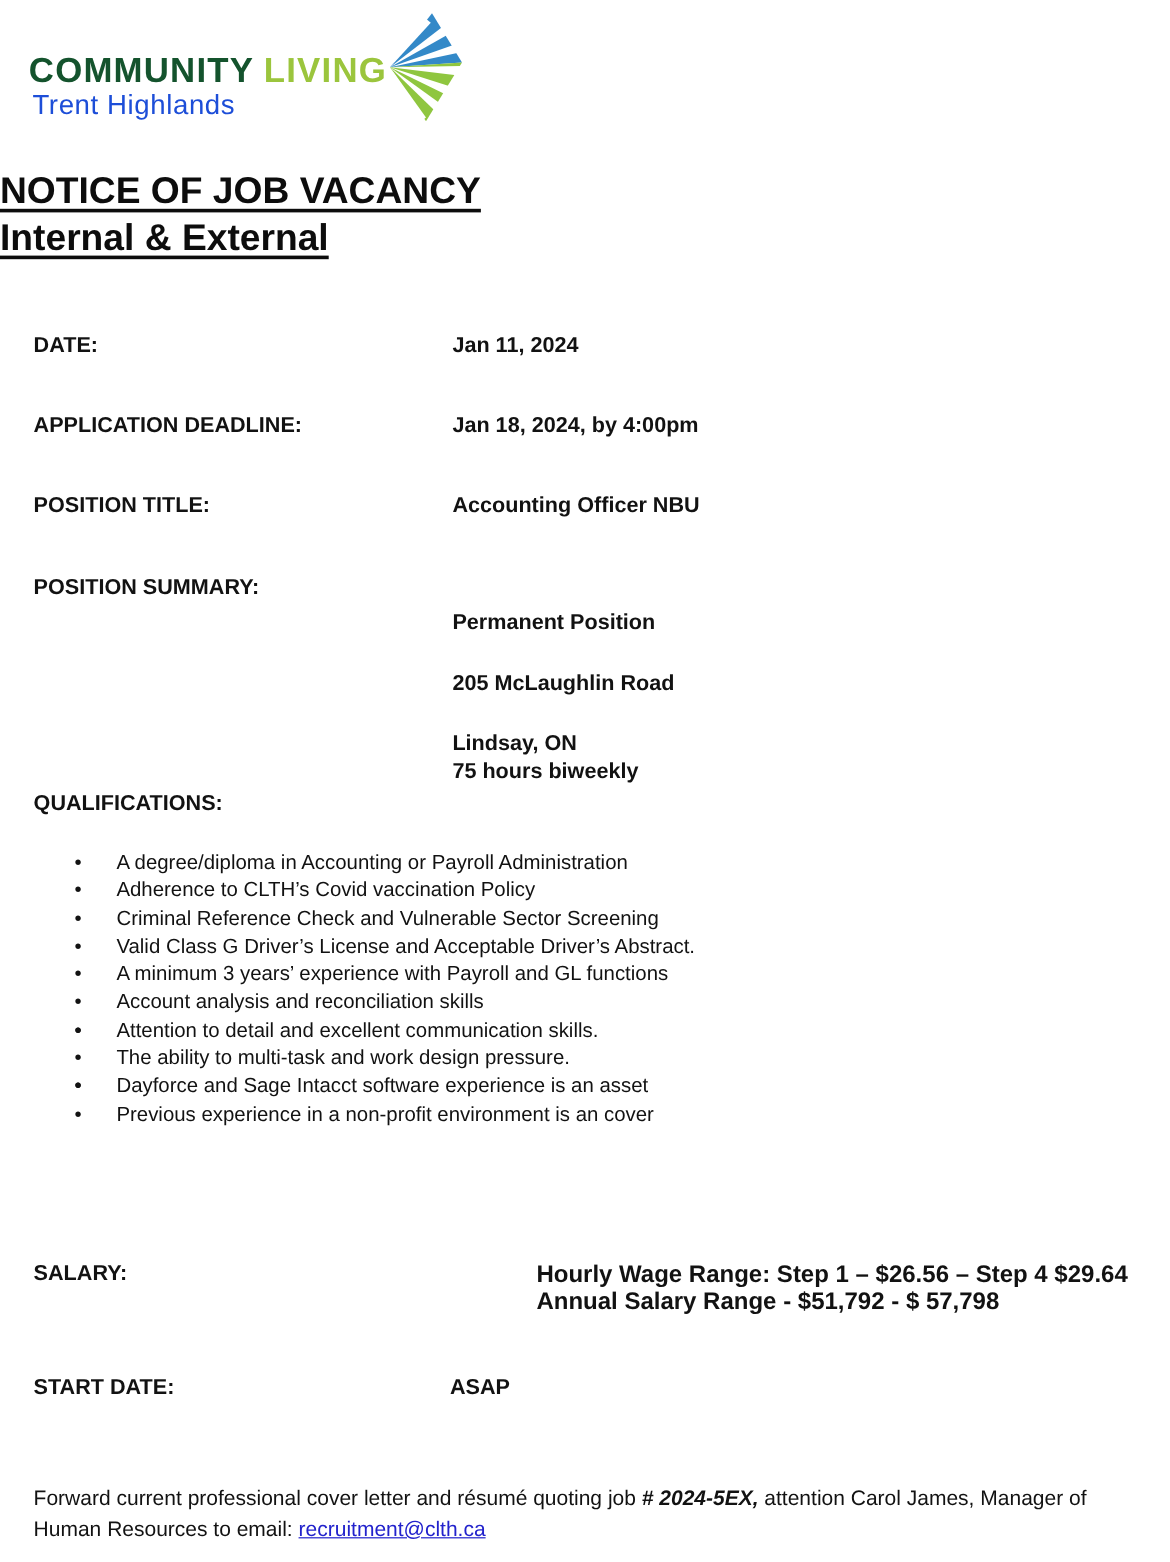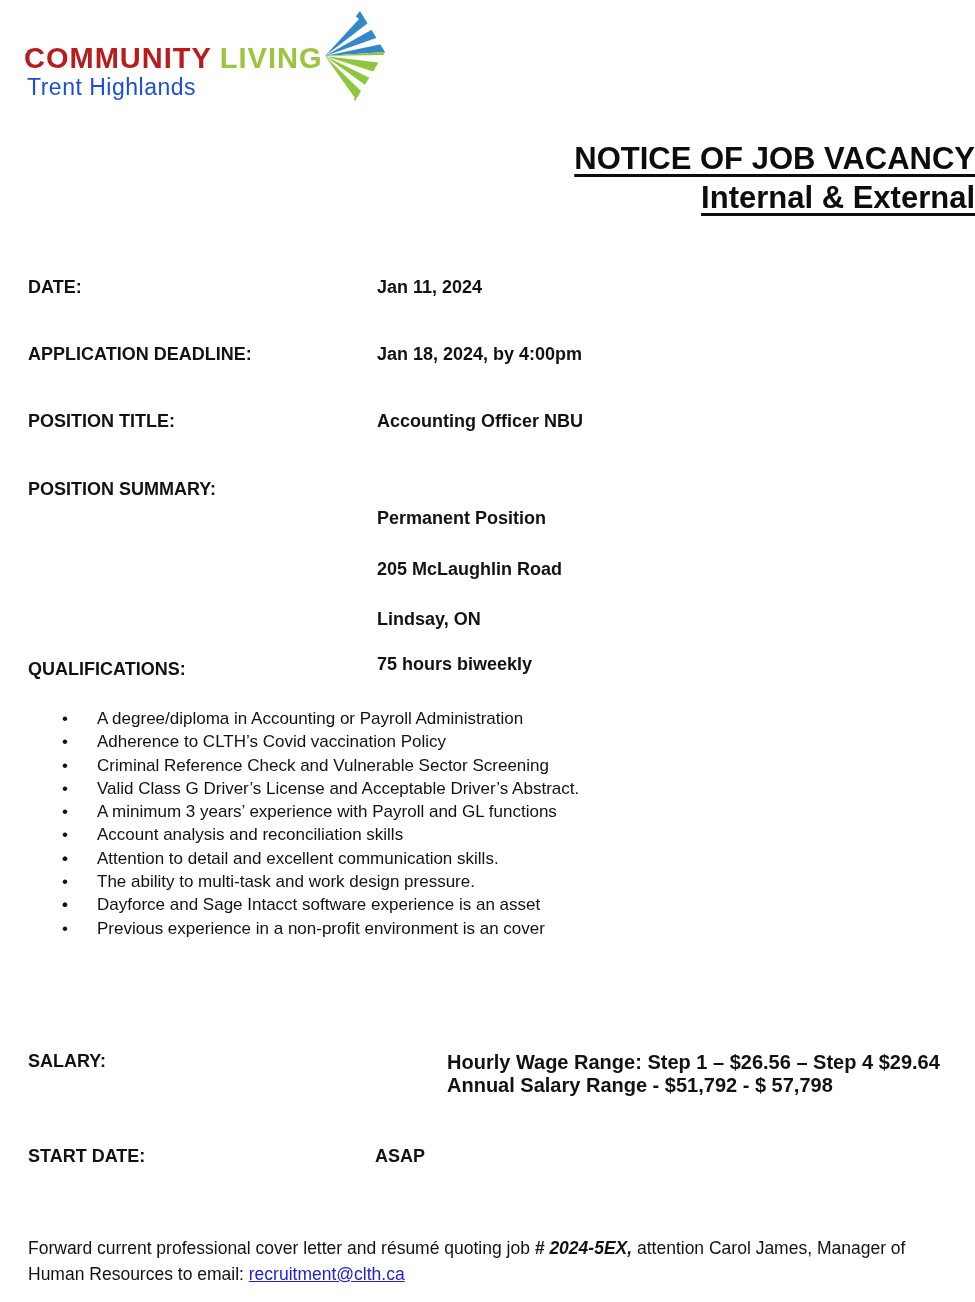--- a/index.html
+++ b/index.html
@@ -19,21 +19,21 @@
     left: 24px;
     top: 34px;
     font-variant: small-caps;
     text-transform: lowercase;
     font-size: 41px;
     font-weight: bold;
     letter-spacing: 1px;
     line-height: 1;
     white-space: nowrap;
   }
-  .logo-brand .w1 { color: #b91c1c; }
+  .logo-brand .w1 { color: #14532d; }
   .logo-brand .w2 { color: #9bc53d; margin-left: 8px; }
   .logo-brand .w1::first-letter, .logo-brand .w2::first-letter { letter-spacing: 1px; }
   .logo-subtitle {
     position: absolute;
     left: 27px;
     top: 74px;
     font-size: 23px;
     color: #1d4ed8;
     letter-spacing: 0.5px;
   }
@@ -42,21 +42,21 @@
     left: 323px;
     top: 10px;
   }
 
   
   .title-block {
     position: absolute;
     top: 139px;
     left: 0;
     width: 100%;
-    text-align: right;
+    text-align: left;
     font-weight: bold;
     font-size: 31px;
     line-height: 39px;
     color: #0d0d0d;
   }
   .title-block span {
     text-decoration: underline;
     text-decoration-thickness: 3px;
     text-underline-offset: 5px;
   }
@@ -70,21 +70,21 @@
     white-space: nowrap;
   }
   .val {
     position: absolute;
     left: 377px;
     font-weight: bold;
     font-size: 18px;
     white-space: nowrap;
   }
   .summary-line { line-height: 22.5px; margin-top: 28px; }
-  .summary-hours { margin-top: 22px; line-height: 22.5px; }
+  .summary-hours { line-height: 22.5px; }
 
   
   .qual-heading {
     position: absolute;
     left: 28px;
     top: 659px;
     font-weight: bold;
     font-size: 18px;
   }
   .qual-list {

